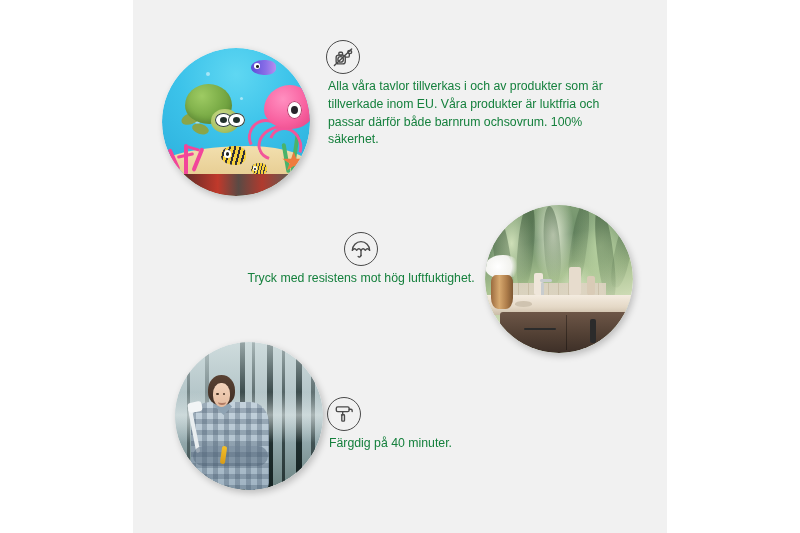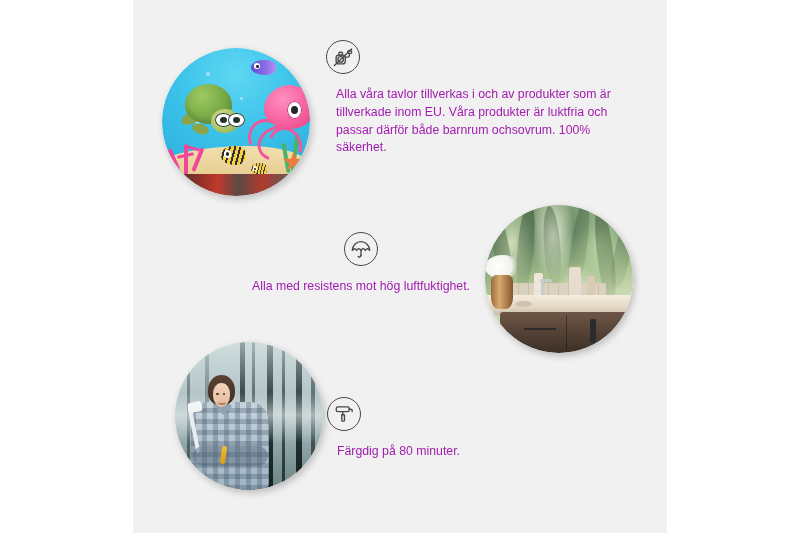--- a/index.html
+++ b/index.html
@@ -309,24 +309,24 @@
     box-sizing: border-box;
   }
   .feature h3 {
     margin: 7px 0 4px 0;
     font-size: 17px;
     font-weight: 700;
     color: #2e2e2e;
     letter-spacing: .1px;
   }
   .feature p {
-    margin: 12px;
+    margin: 4px;
     font-size: 12.3px;
     line-height: 1.45;
-    color: #a21caf;
+    color: #15803d;
   }
   .f-odour  { left: 191px; top: 40px;  width: 300px; text-align: left; }
   .f-odour .icon-circle { margin-left: 2px; }
   .f-water  { left: 60px;  top: 232px; width: 336px; text-align: center; }
   .f-water .icon-circle { margin: 0 auto; }
   .f-mount  { left: 192px; top: 397px; width: 250px; text-align: left; }
   .f-mount .icon-circle { margin-left: 2px; }
 
   svg { display:block; }
 </style>
@@ -435,21 +435,21 @@
 
     <div class="feature f-water">
       <div class="icon-circle">
         <svg width="22" height="22" viewBox="0 0 24 24" fill="none" stroke="#4a4a4a" stroke-width="1.5" stroke-linecap="round" stroke-linejoin="round">
           <path d="M2.6 13.4a9.4 9.4 0 0 1 18.8 0"></path>
           <path d="M2.6 13.4c1.6-2.2 3.1-2.2 4.7 0 1.6-2.2 3.1-2.2 4.7 0 1.6-2.2 3.1-2.2 4.7 0 1.6-2.2 3.1-2.2 4.7 0"></path>
           <line x1="12" y1="13.4" x2="12" y2="19"></line>
           <path d="M12 19a1.9 1.9 0 0 1-3.1 1.2"></path>
         </svg>
       </div>
-      <p>Alla med resistens mot hög luftfuktighet.</p>
+      <p>Tryck med resistens mot hög luftfuktighet.</p>
     </div>
 
     <div class="photo photo-forest">
       <div class="inner">
         <div class="forest-bg"></div>
         <div class="trunk t1"></div>
         <div class="trunk t2"></div>
         <div class="trunk t3"></div>
         <div class="trunk t4"></div>
         <div class="trunk t5"></div>
@@ -476,17 +476,17 @@
 
     <div class="feature f-mount">
       <div class="icon-circle">
         <svg width="22" height="22" viewBox="0 0 24 24" fill="none" stroke="#4a4a4a" stroke-width="1.5" stroke-linecap="round" stroke-linejoin="round">
           <rect x="3.6" y="4.2" width="14" height="5.2" rx="1.6"></rect>
           <path d="M17.6 6.8h1.9a1.4 1.4 0 0 1 1.4 1.4v1.2"></path>
           <path d="M10.6 9.4v2.4a1.3 1.3 0 0 1-1.3 1.3h0"></path>
           <rect x="9.6" y="12.8" width="2.9" height="7" rx="0.8"></rect>
         </svg>
       </div>
-      <p>Färgdig på 80 minuter.</p>
+      <p>Färgdig på 40 minuter.</p>
     </div>
 
   </div>
 </div>
 
 </body></html>

